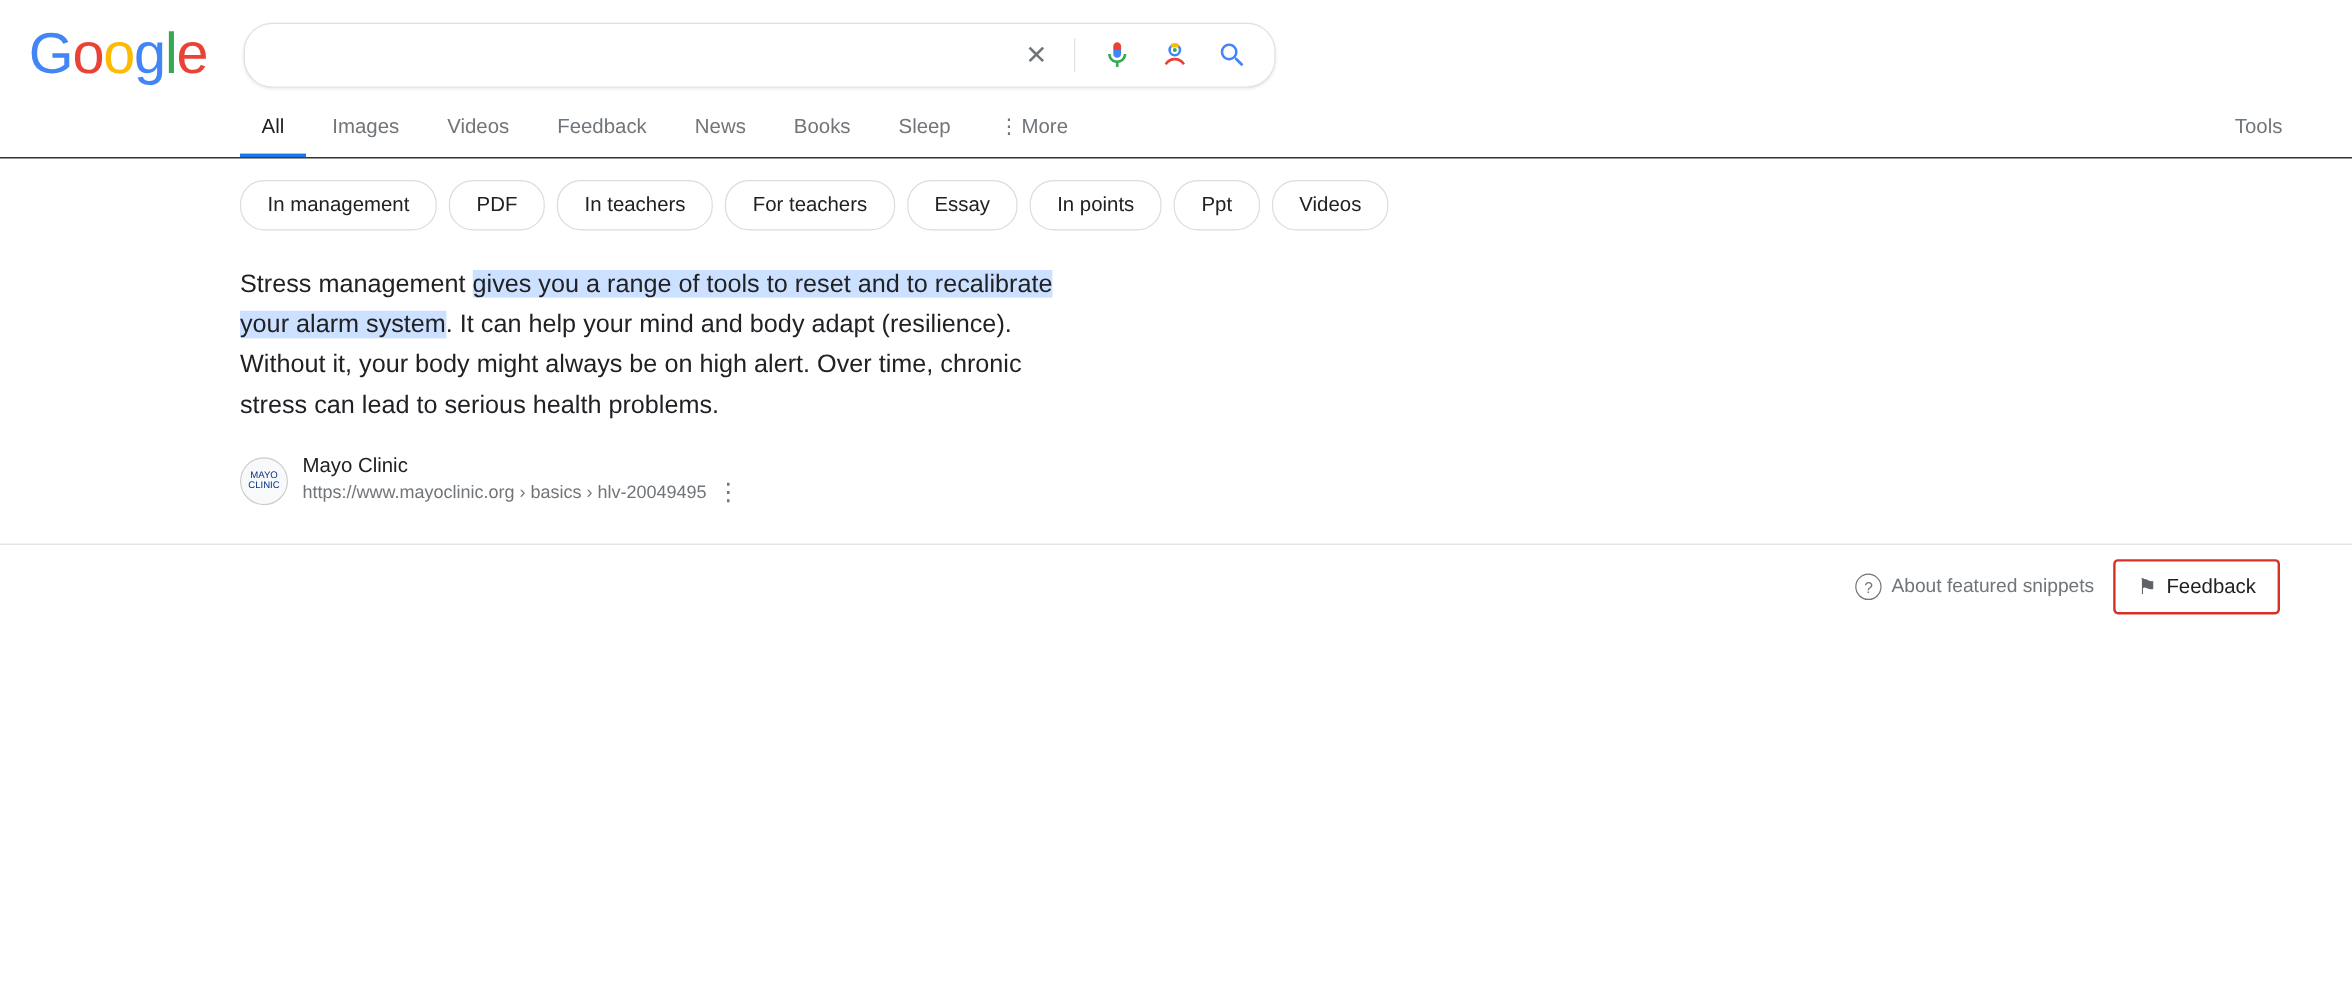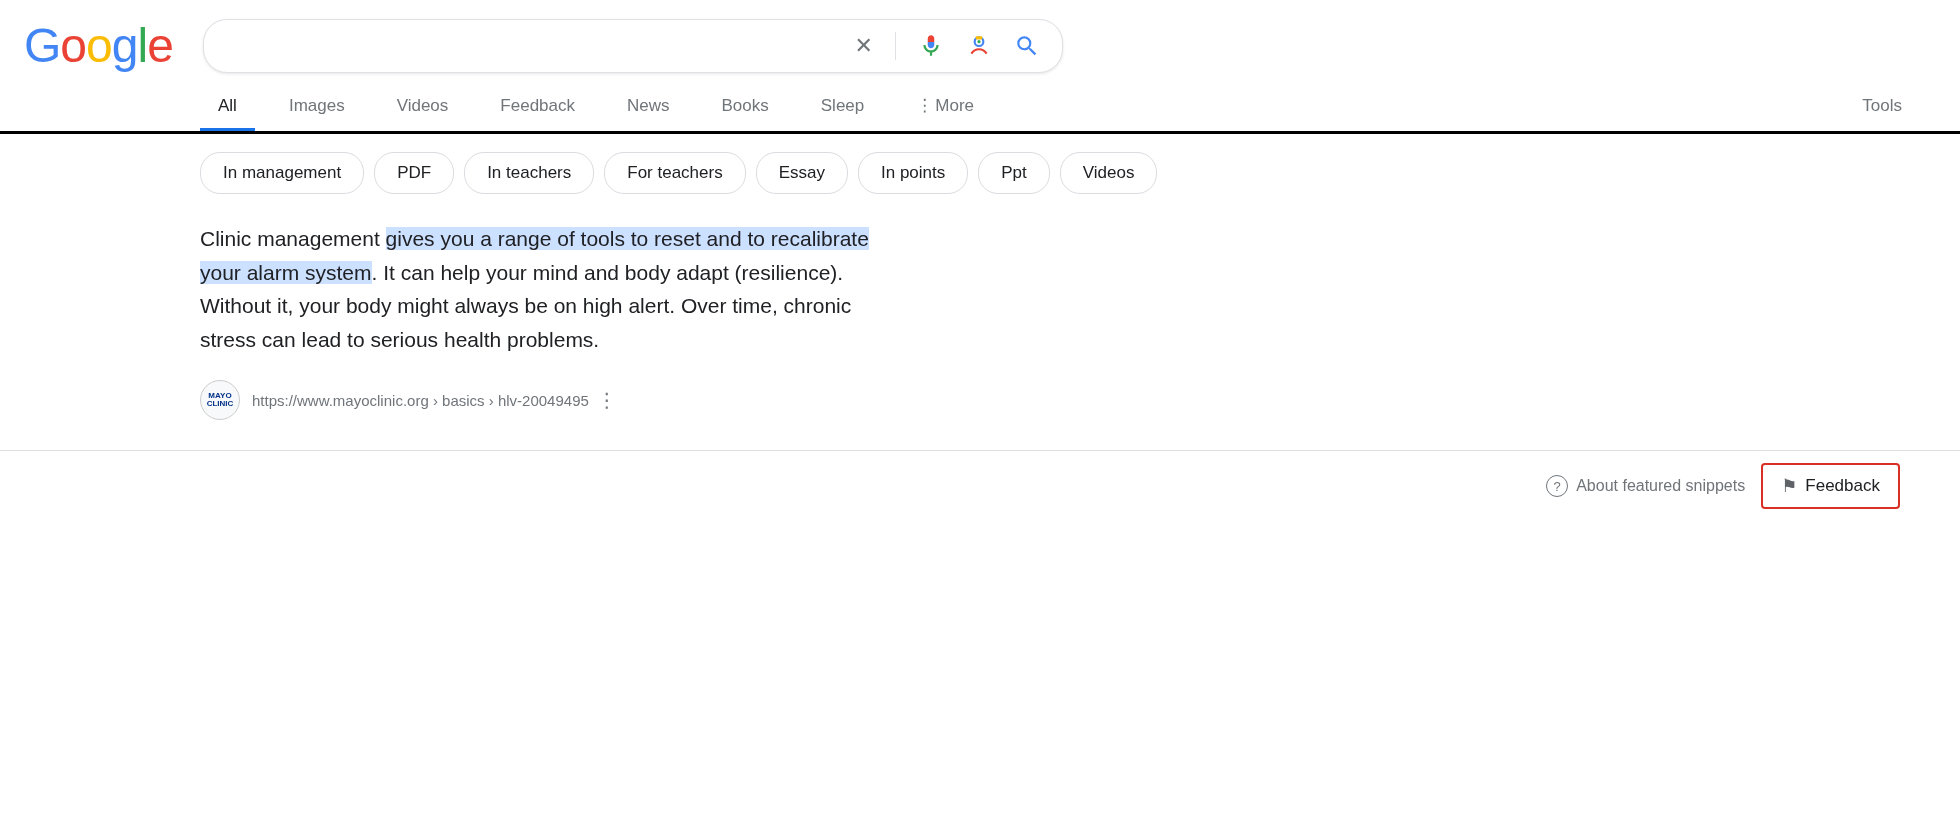--- a/index.html
+++ b/index.html
@@ -86,22 +86,22 @@
       height: 28px;
       background: #dfe1e5;
       margin: 0 4px;
     }
 
     
     .nav-tabs {
       display: flex;
       align-items: center;
       padding: 0 0 0 200px;
-      border-bottom: 3px solid #000000;
-      gap: 16px;
+      border-bottom: 1px solid #000000;
+      gap: 4px;
     }
 
     .nav-tab {
       padding: 12px 18px;
       font-size: 17px;
       color: #70757a;
       cursor: pointer;
       border-bottom: 3px solid transparent;
       text-decoration: none;
       display: flex;
@@ -274,21 +274,21 @@
     .mayo-logo {
       width: 40px;
       height: 40px;
       border-radius: 50%;
       border: 1px solid #ccc;
       display: flex;
       align-items: center;
       justify-content: center;
       background: #f8f9fa;
       font-size: 8px;
-      font-weight: bold;
+      font-weight: normal;
       color: #003087;
       text-align: center;
       line-height: 1.1;
     }
   </style>
 </head>
 <body>
 
 <div class="header">
 
@@ -365,28 +365,29 @@
   <button class="chip">For teachers</button>
   <button class="chip">Essay</button>
   <button class="chip">In points</button>
   <button class="chip">Ppt</button>
   <button class="chip">Videos</button>
 </div>
 
 <div class="main-content">
 
   <p class="snippet-text">
-    <span>Clinic management </span><span class="snippet-highlight">gives you a range of tools to reset and to recalibrate your alarm system</span><span>. It can help your mind and body adapt (resilience). Without it, your body might always be on high alert. Over time, chronic stress can lead to serious health problems.</span>
+    <span>Stress management </span><span class="snippet-highlight">gives you a range of tools to reset and to recalibrate your alarm system</span><span>. It can help your mind and body adapt (resilience). Without it, your body might always be on high alert. Over time, chronic stress can lead to serious health problems.</span>
   </p>
 
   <div class="source-row">
     <div class="mayo-logo source-favicon">
       MAYO<br>CLINIC
     </div>
     <div class="source-info">
+      <span class="source-name">Mayo Clinic</span>
       <div class="source-url-row">
         <span class="source-url">https://www.mayoclinic.org › basics › hlv-20049495</span>
         <span class="three-dots">⋮</span>
       </div>
     </div>
   </div>
 
 </div>
 
 <div class="bottom-bar">

